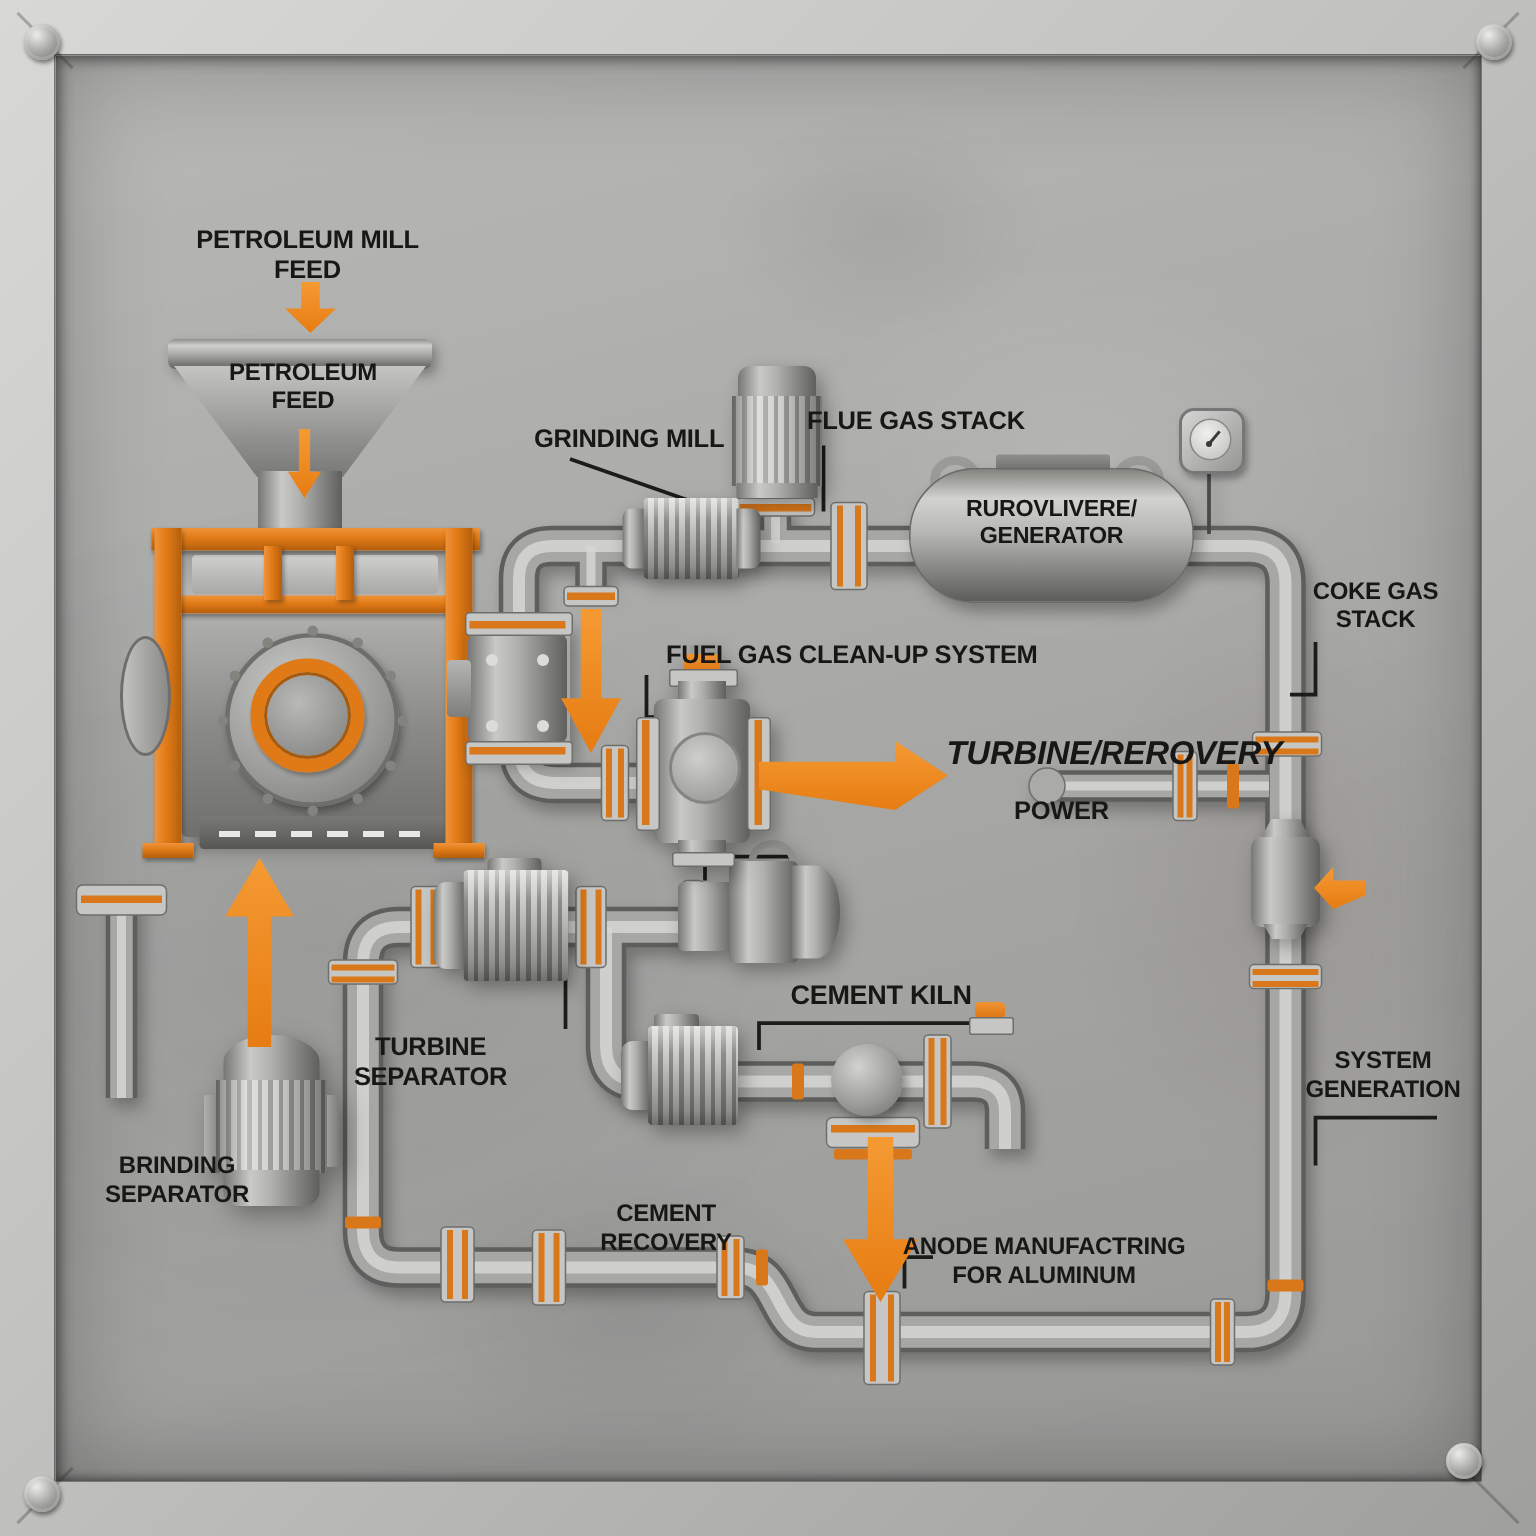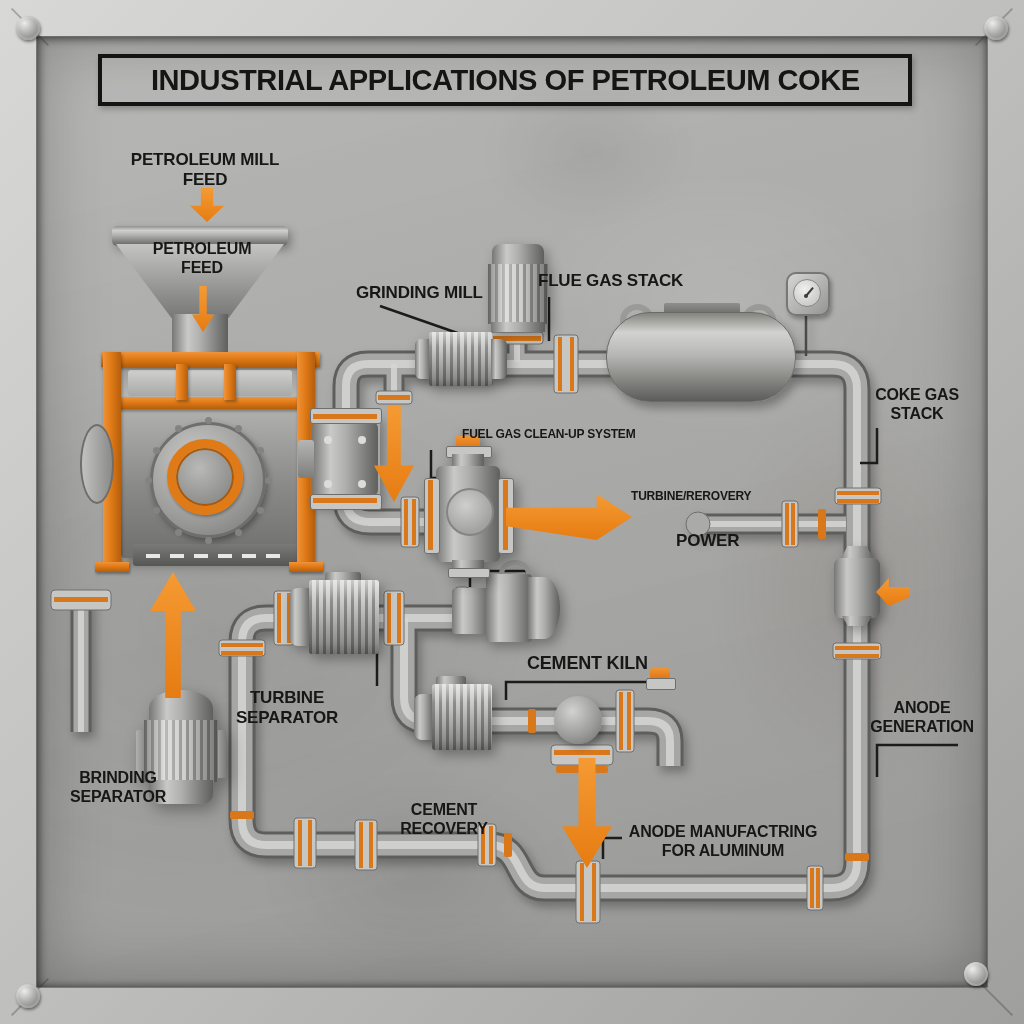--- a/index.html
+++ b/index.html
@@ -246,20 +246,22 @@
     <div class="metal-h" style="position:absolute;left:3px;top:78px;width:54px;height:10px;"></div>
   </div>
 
   <div class="eq" style="left:600px;top:296px;width:200px;height:110px;">
     <div style="position:absolute;left:20px;top:8px;width:22px;height:20px;border:6px solid #9a9a98;border-radius:50%;"></div>
     <div style="position:absolute;left:142px;top:8px;width:22px;height:20px;border:6px solid #9a9a98;border-radius:50%;"></div>
     <div style="position:absolute;left:64px;top:7px;width:76px;height:14px;background:linear-gradient(180deg,#8e8e8c,#6a6a68);border-radius:2px;"></div>
     <div style="position:absolute;left:68px;top:19px;width:68px;height:5px;background:#d9781a;"></div>
     <div class="shadowed" style="position:absolute;left:6px;top:16px;width:188px;height:88px;border-radius:44px;background:linear-gradient(180deg,#84847f 0%,#d2d2d0 22%,#b6b6b4 48%,#82827f 78%,#5c5c5a 100%);border:1px solid #6a6a68;"></div>
   </div>
+  <div class="lbl ctr" style="left:615px;top:331px;width:172px;font-size:15.5px;">RUROVLIVERE/
+GENERATOR</div>
 
   <div class="eq" style="left:786px;top:272px;width:40px;height:40px;border-radius:10px;background:linear-gradient(135deg,#d5d5d3,#959593);border:2px solid #777;box-shadow:2px 3px 4px rgba(0,0,0,.3);">
     <div style="position:absolute;left:5px;top:5px;width:26px;height:26px;border-radius:50%;background:radial-gradient(circle at 40% 35%,#efefed,#bdbdbb);border:1px solid #888;"></div>
     <div style="position:absolute;left:17px;top:11px;width:2px;height:11px;background:#3a3a38;transform:rotate(40deg);transform-origin:bottom center;"></div>
     <div style="position:absolute;left:16px;top:20px;width:4px;height:4px;border-radius:50%;background:#3a3a38;"></div>
   </div>
 
   <div class="eq" style="left:830px;top:546px;width:54px;height:84px;filter:drop-shadow(4px 5px 6px rgba(0,0,0,.3));">
     <div class="metal-h" style="position:absolute;left:10px;top:0;width:34px;height:14px;clip-path:polygon(22% 0,78% 0,100% 100%,0 100%);"></div>
     <div class="metal-h" style="position:absolute;left:4px;top:12px;width:46px;height:60px;border-radius:7px;"></div>
@@ -316,39 +318,36 @@
   </div>
 
   <div class="arrow arr-down-s" style="left:190px;top:188px;width:34px;height:34px;"></div>
   <div class="arrow arr-down" style="left:192px;top:286px;width:22px;height:46px;"></div>
   <div class="arrow arr-down" style="left:374px;top:406px;width:40px;height:96px;"></div>
   <div class="arrow arr-right" style="left:506px;top:494px;width:126px;height:46px;"></div>
   <div class="arrow arr-left" style="left:876px;top:578px;width:34px;height:28px;"></div>
   <div class="arrow arr-up" style="left:150px;top:572px;width:46px;height:126px;"></div>
   <div class="arrow arr-down" style="left:562px;top:758px;width:50px;height:110px;"></div>
 
-  <div id="title-box">
-    <span>INDUSTRIAL APPLICATIONS OF PETROLEUM COKE</span>
-  </div>
 
   <div class="lbl ctr" style="left:105px;top:150px;width:200px;font-size:17px;">PETROLEUM MILL
 FEED</div>
   <div class="lbl ctr" style="left:128px;top:240px;width:148px;">PETROLEUM
 FEED</div>
   <div class="lbl" style="left:356px;top:283px;font-size:17px;">GRINDING MILL</div>
   <div class="lbl" style="left:538px;top:271px;font-size:17px;">FLUE GAS STACK</div>
   <div class="lbl ctr" style="left:869px;top:386px;width:96px;">COKE GAS
 STACK</div>
-  <div class="lbl" style="left:462px;top:427px;font-size:12px;">FUEL GAS CLEAN-UP SYSTEM</div>
-  <div class="lbl" style="left:631px;top:489px;font-size:12px;">TURBINE/REROVERY</div>
+  <div class="lbl" style="left:444px;top:427px;font-size:17px;">FUEL GAS CLEAN-UP SYSTEM</div>
+  <div class="lbl" style="left:631px;top:489px;font-size:22px;font-style:italic;">TURBINE/REROVERY</div>
   <div class="lbl" style="left:676px;top:531px;font-size:17px;">POWER</div>
   <div class="lbl ctr" style="left:217px;top:688px;width:140px;font-size:17px;">TURBINE
 SEPARATOR</div>
   <div class="lbl" style="left:527px;top:653px;font-size:18px;">CEMENT KILN</div>
   <div class="lbl ctr" style="left:58px;top:769px;width:120px;">BRINDING
 SEPARATOR</div>
   <div class="lbl ctr" style="left:392px;top:801px;width:104px;">CEMENT
 RECOVERY</div>
-  <div class="lbl ctr" style="left:628px;top:823px;width:190px;text-align:center;">ANODE MANUFACTRING
+  <div class="lbl ctr" style="left:601px;top:823px;width:190px;text-align:center;">ANODE MANUFACTRING
 FOR ALUMINUM</div>
-  <div class="lbl ctr" style="left:870px;top:699px;width:104px;">ANODE
+  <div class="lbl ctr" style="left:870px;top:699px;width:104px;">SYSTEM
 GENERATION</div>
 </div>
 
 </body></html>

